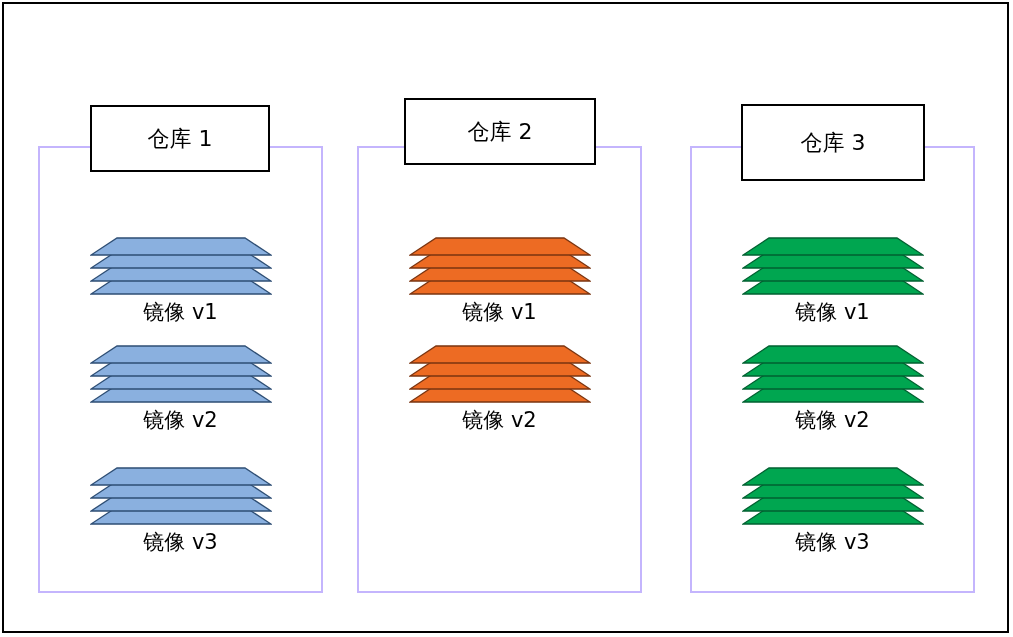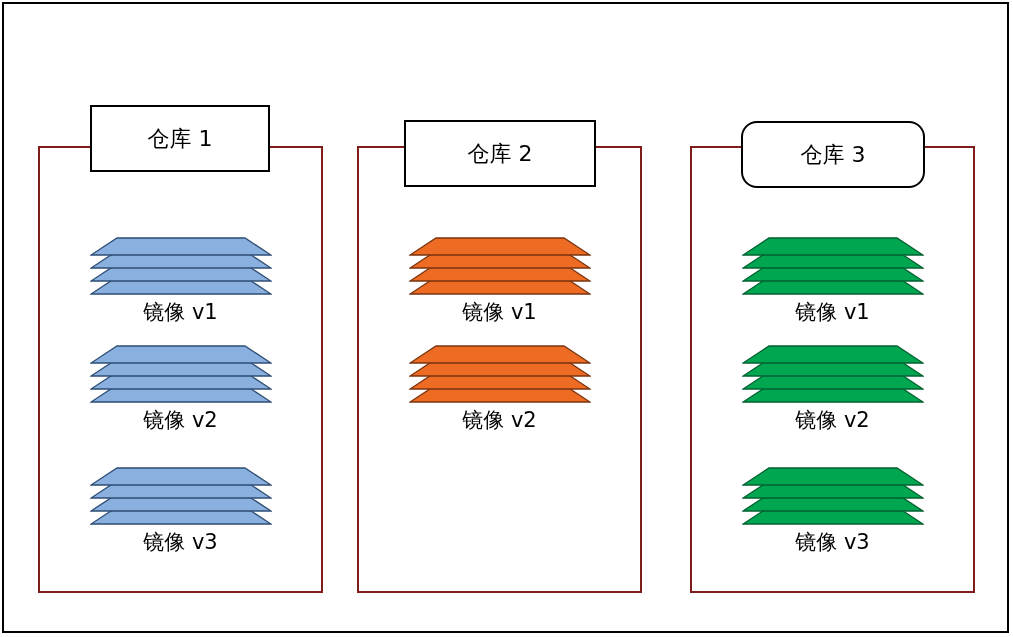--- a/index.html
+++ b/index.html
@@ -34,21 +34,21 @@
     top: 22px;
     width: 1013px;
     text-align: center;
     font-size: 25px;
     color: #000000;
     letter-spacing: 0.5px;
     line-height: 1.2;
   }
   .repo-container {
     position: absolute;
-    border: 2px solid #7f1d1d;
+    border: 2px solid #c4b5fd;
     box-sizing: border-box;
     background: transparent;
   }
   .repo-header {
     position: absolute;
     border: 2px solid #000000;
     box-sizing: border-box;
     background: #ffffff;
     display: flex;
     align-items: center;
@@ -145,21 +145,21 @@
             <svg width="182" height="58" viewBox="0 0 182 58">
               <polygon points="27,40 155,40 181,57 1,57" fill="#ED6B23" stroke="#7A3410" stroke-width="1.3"></polygon>
               <polygon points="27,27 155,27 181,44 1,44" fill="#ED6B23" stroke="#7A3410" stroke-width="1.3"></polygon>
               <polygon points="27,14 155,14 181,31 1,31" fill="#ED6B23" stroke="#7A3410" stroke-width="1.3"></polygon>
               <polygon points="27,1 155,1 181,18 1,18" fill="#ED6B23" stroke="#7A3410" stroke-width="1.3"></polygon>
             </svg>
           </div>
           <div class="image-label">镜像 v2</div>
         </div>
       </div>
-      <div class="repo-header" style="left: 404px; top: 120px; width: 192px; height: 67px;">
+      <div class="repo-header" style="left: 404px; top: 98px; width: 192px; height: 67px;">
         <span>仓库 2</span>
       </div>
       <div class="repo-container" style="left: 690px; top: 146px; width: 285px; height: 447px;">
         <div class="image-group" style="top: 89px;">
           <div class="stack">
             <svg width="182" height="58" viewBox="0 0 182 58">
               <polygon points="27,40 155,40 181,57 1,57" fill="#00A650" stroke="#006030" stroke-width="1.3"></polygon>
               <polygon points="27,27 155,27 181,44 1,44" fill="#00A650" stroke="#006030" stroke-width="1.3"></polygon>
               <polygon points="27,14 155,14 181,31 1,31" fill="#00A650" stroke="#006030" stroke-width="1.3"></polygon>
               <polygon points="27,1 155,1 181,18 1,18" fill="#00A650" stroke="#006030" stroke-width="1.3"></polygon>
@@ -183,18 +183,18 @@
             <svg width="182" height="58" viewBox="0 0 182 58">
               <polygon points="27,40 155,40 181,57 1,57" fill="#00A650" stroke="#006030" stroke-width="1.3"></polygon>
               <polygon points="27,27 155,27 181,44 1,44" fill="#00A650" stroke="#006030" stroke-width="1.3"></polygon>
               <polygon points="27,14 155,14 181,31 1,31" fill="#00A650" stroke="#006030" stroke-width="1.3"></polygon>
               <polygon points="27,1 155,1 181,18 1,18" fill="#00A650" stroke="#006030" stroke-width="1.3"></polygon>
             </svg>
           </div>
           <div class="image-label">镜像 v3</div>
         </div>
       </div>
-      <div class="repo-header" style="left: 741px; top: 121px; width: 184px; height: 67px; border-radius: 16px;">
+      <div class="repo-header" style="left: 741px; top: 104px; width: 184px; height: 77px;">
         <span>仓库 3</span>
       </div>
     </div>
 
 </div>
 
 </body></html>

